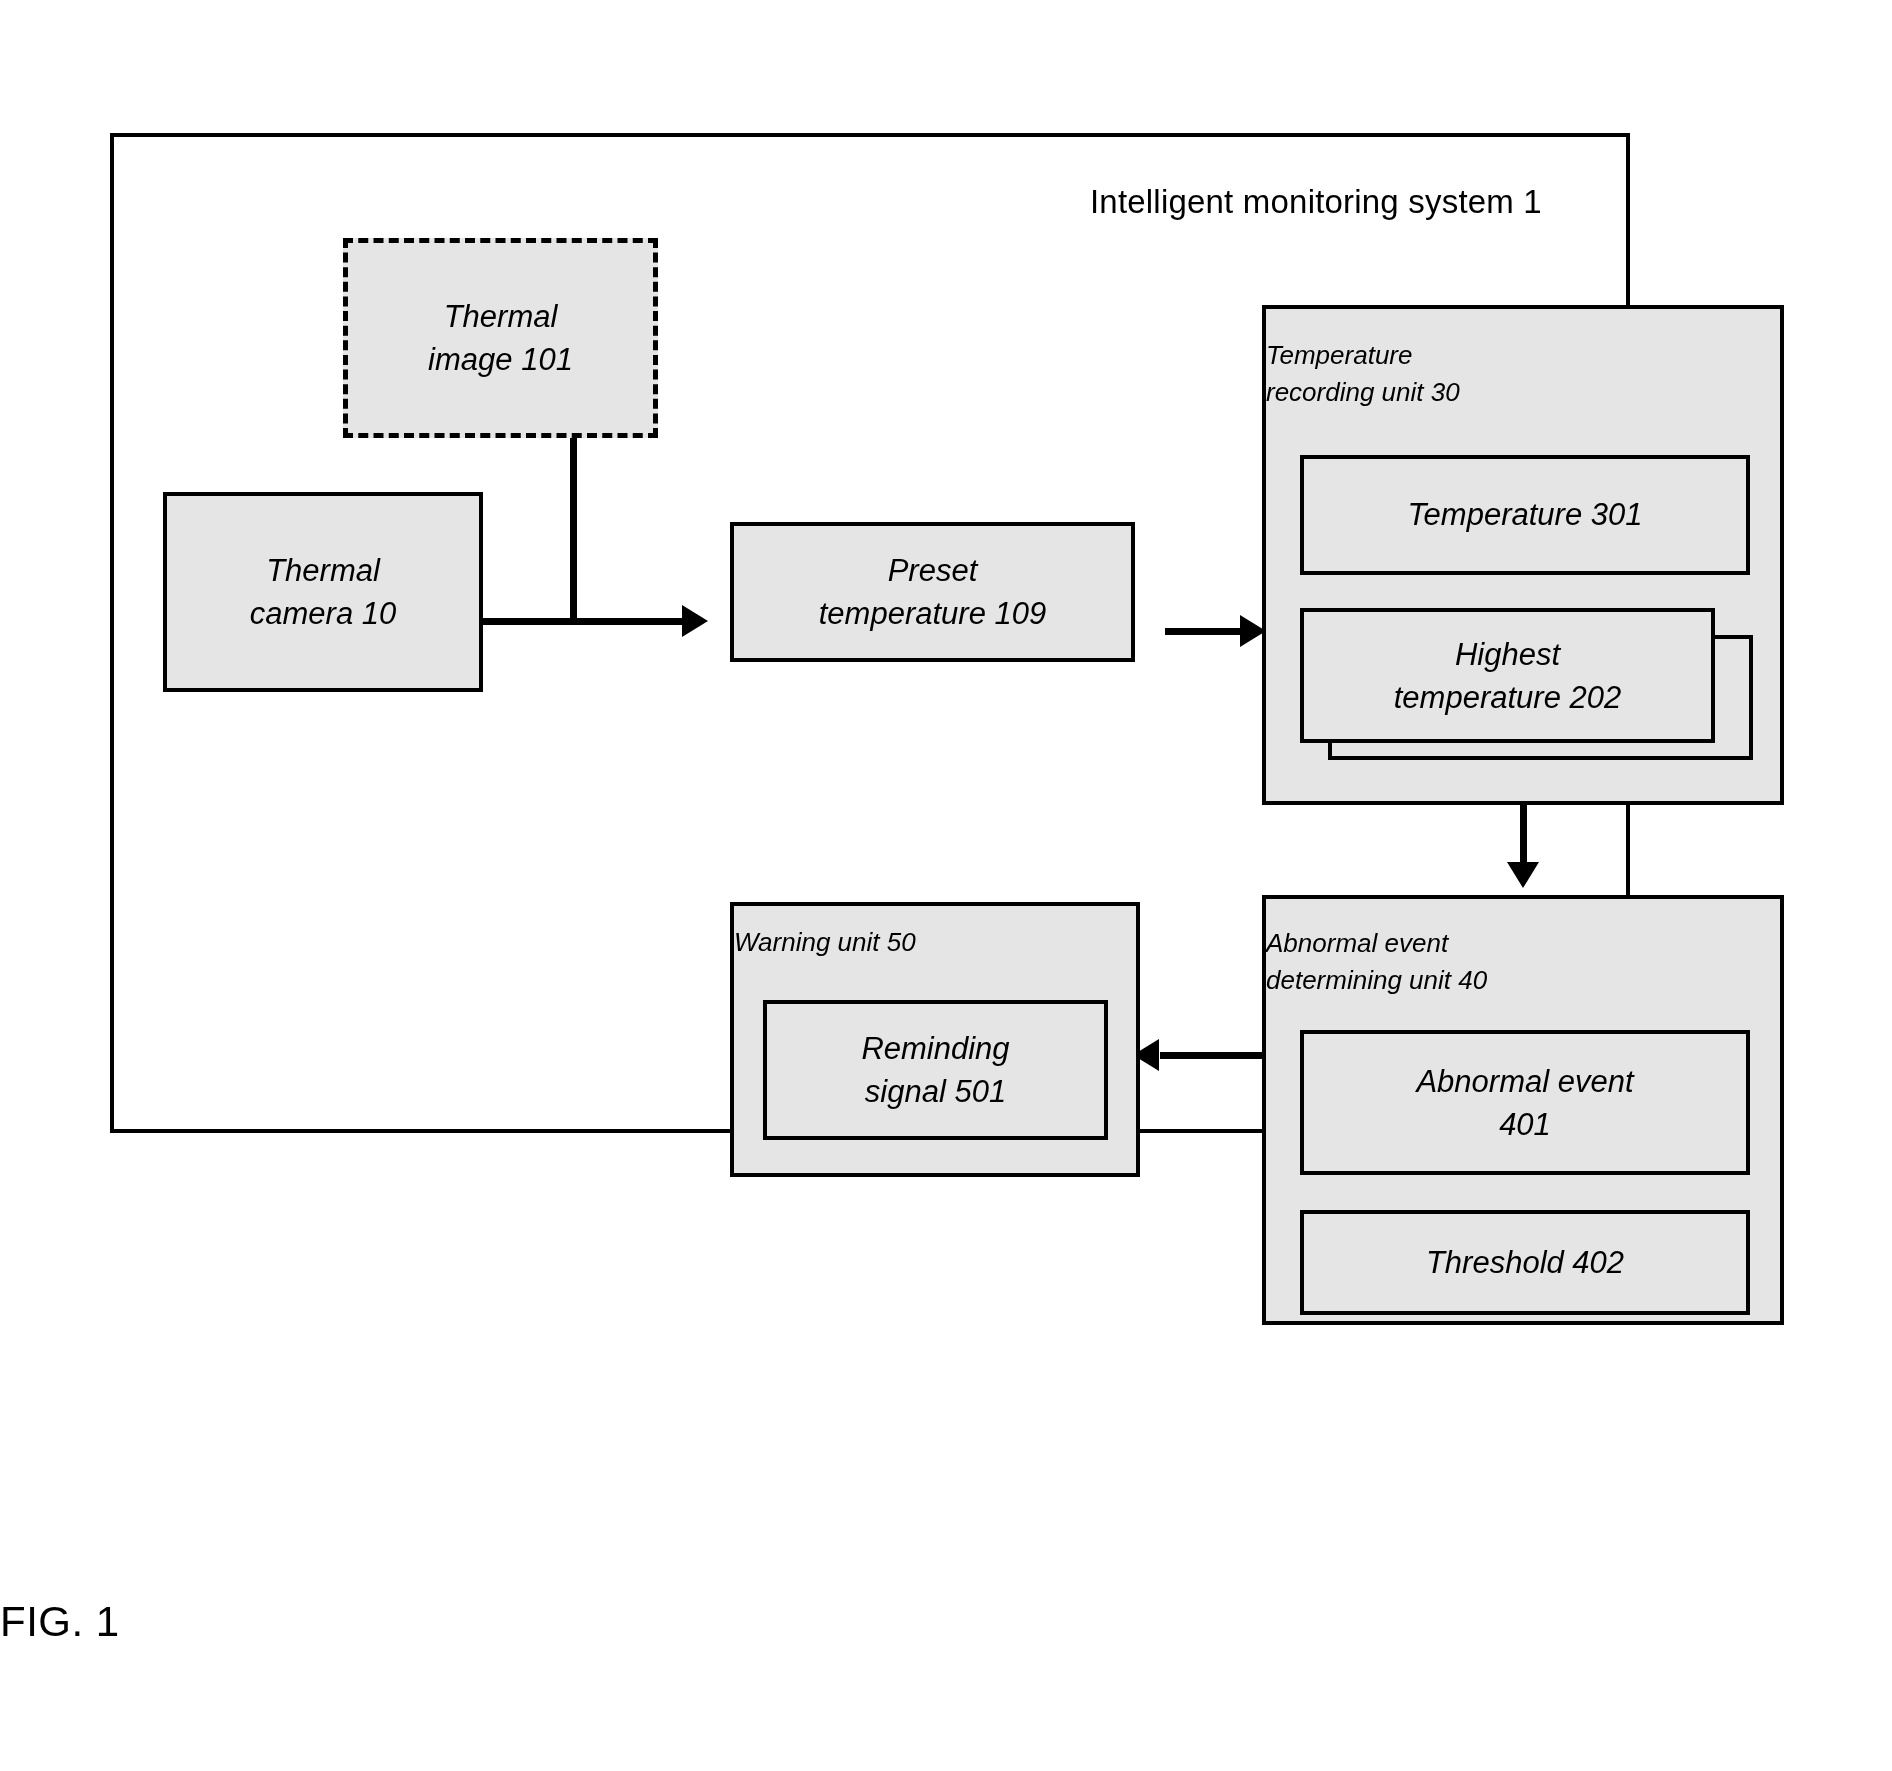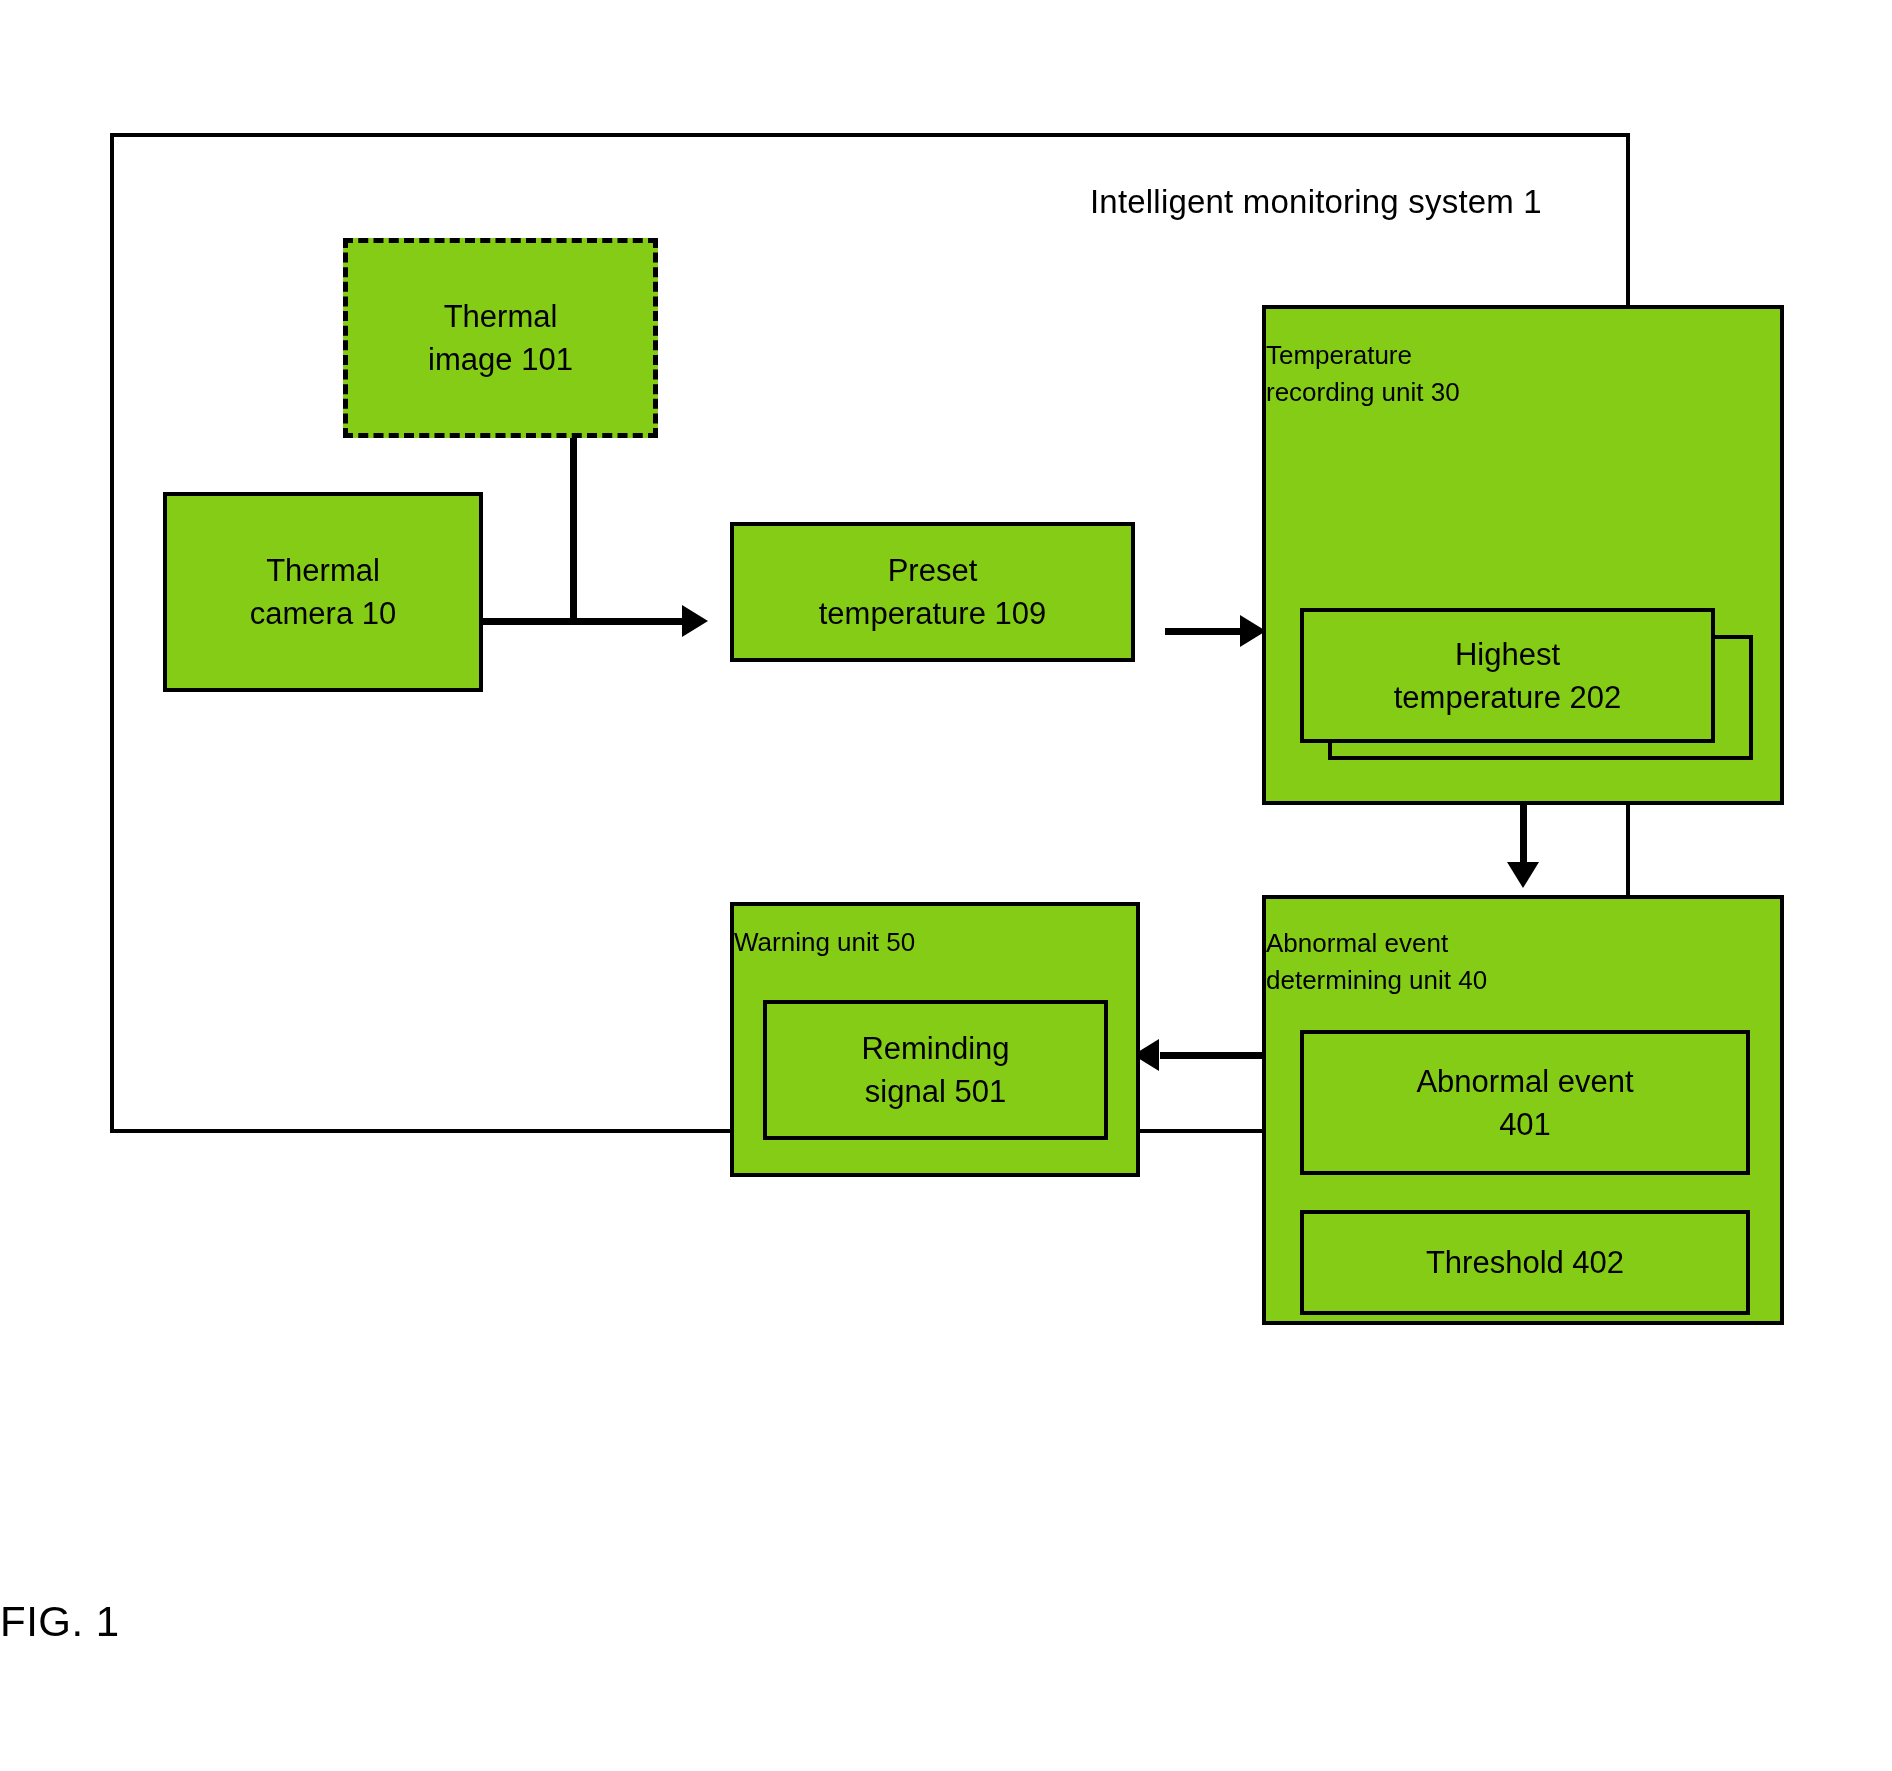--- a/index.html
+++ b/index.html
@@ -37,21 +37,22 @@
     font-size: 33px;
     letter-spacing: 0.2px;
     white-space: nowrap;
   }
 
   
   .box {
     position: absolute;
     box-sizing: border-box;
     border: 4px solid #000;
-    background: #84cc16;
+    background: #e5e5e5;
+    font-style: italic;
   }
   .box.dashed {
     border: 5px dashed #000;
   }
   .box-title {
     position: absolute;
     left: 0;
     right: 0;
     text-align: left;
     font-size: 26px;
@@ -177,20 +178,23 @@
 temperature 109</div>
   </div>
 
   <div class="line" id="c2-h"></div>
   <div class="arrow-right" id="c2-head"></div>
 
   <div class="box" id="temp-rec-box">
     <div class="box-title" style="top:28px;">Temperature
 recording unit   30</div>
   </div>
+  <div class="box" id="temperature-box">
+    <div class="centered-text">Temperature  301</div>
+  </div>
   <div class="box" id="highest-temp-shadow"></div>
   <div class="box" id="highest-temp-box">
     <div class="centered-text">Highest
 temperature 202</div>
   </div>
 
   <div class="line" id="c3-v"></div>
   <div class="arrow-down" id="c3-head"></div>
 
   <div class="box" id="abnormal-box">

